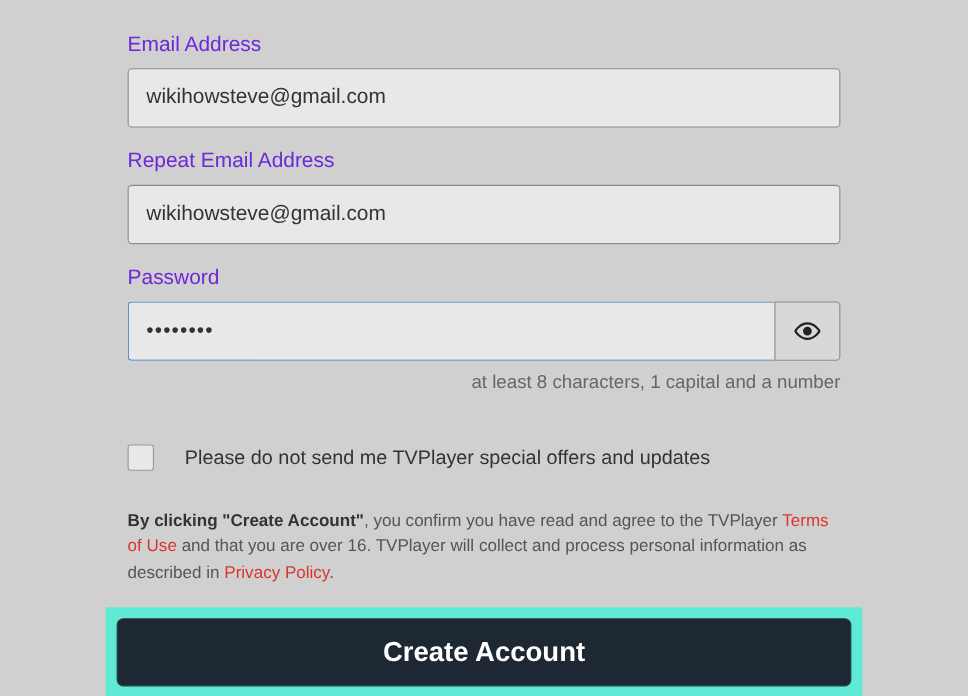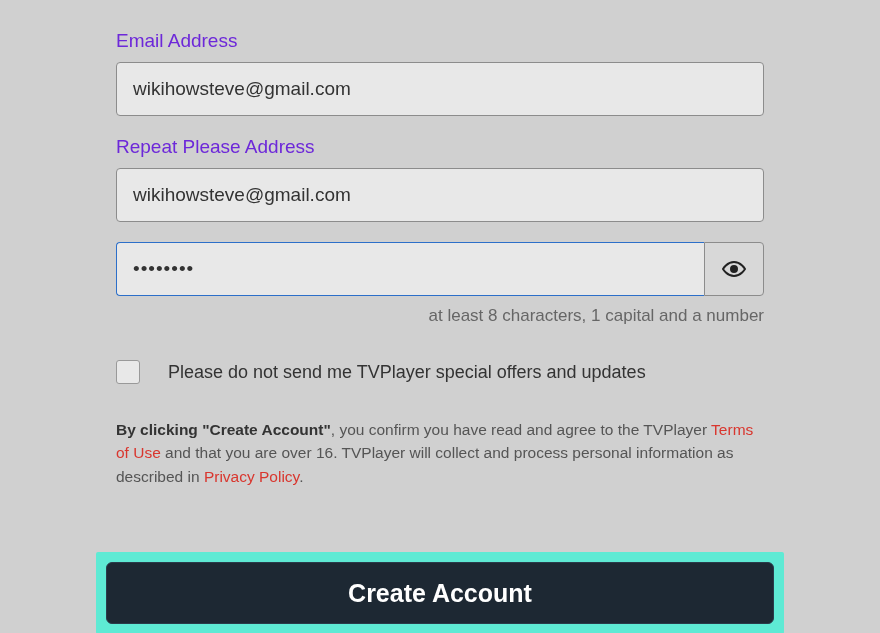--- a/index.html
+++ b/index.html
@@ -65,21 +65,21 @@
     background: #d8d8d8;
     display: flex;
     align-items: center;
     justify-content: center;
     cursor: pointer;
   }
   .hint {
     text-align: right;
     font-size: 17px;
     color: #666;
-    margin-bottom: 34px;
+    margin-bottom: 46px;
   }
   .checkbox-row {
     display: flex;
     align-items: center;
     gap: 28px;
     margin-bottom: 34px;
   }
   .checkbox {
     width: 24px;
     height: 24px;
@@ -129,25 +129,26 @@
 </head>
 <body>
 
 <div class="form">
 
   <label class="field-label">Email Address</label>
   <div class="input-row">
     <input class="text-input" type="text" value="wikihowsteve@gmail.com" style="">
   </div>
 
-  <label class="field-label">Repeat Please Address</label>
+  <label class="field-label">Repeat Email Address</label>
   <div class="input-row">
     <input class="text-input" type="text" value="wikihowsteve@gmail.com" style="">
   </div>
 
+  <label class="field-label">Password</label>
   <div class="password-wrap">
     <input class="password-input" type="text" value="••••••••" style="">
     <div class="eye-btn">
       <svg width="24" height="24" viewBox="0 0 24 24" fill="none" stroke="#222" stroke-width="2">
         <path d="M1 12s4-7 11-7 11 7 11 7-4 7-11 7S1 12 1 12z"></path>
         <circle cx="12" cy="12" r="3" fill="#222"></circle>
       </svg>
     </div>
   </div>
   <div class="hint">at least 8 characters, 1 capital and a number</div>

